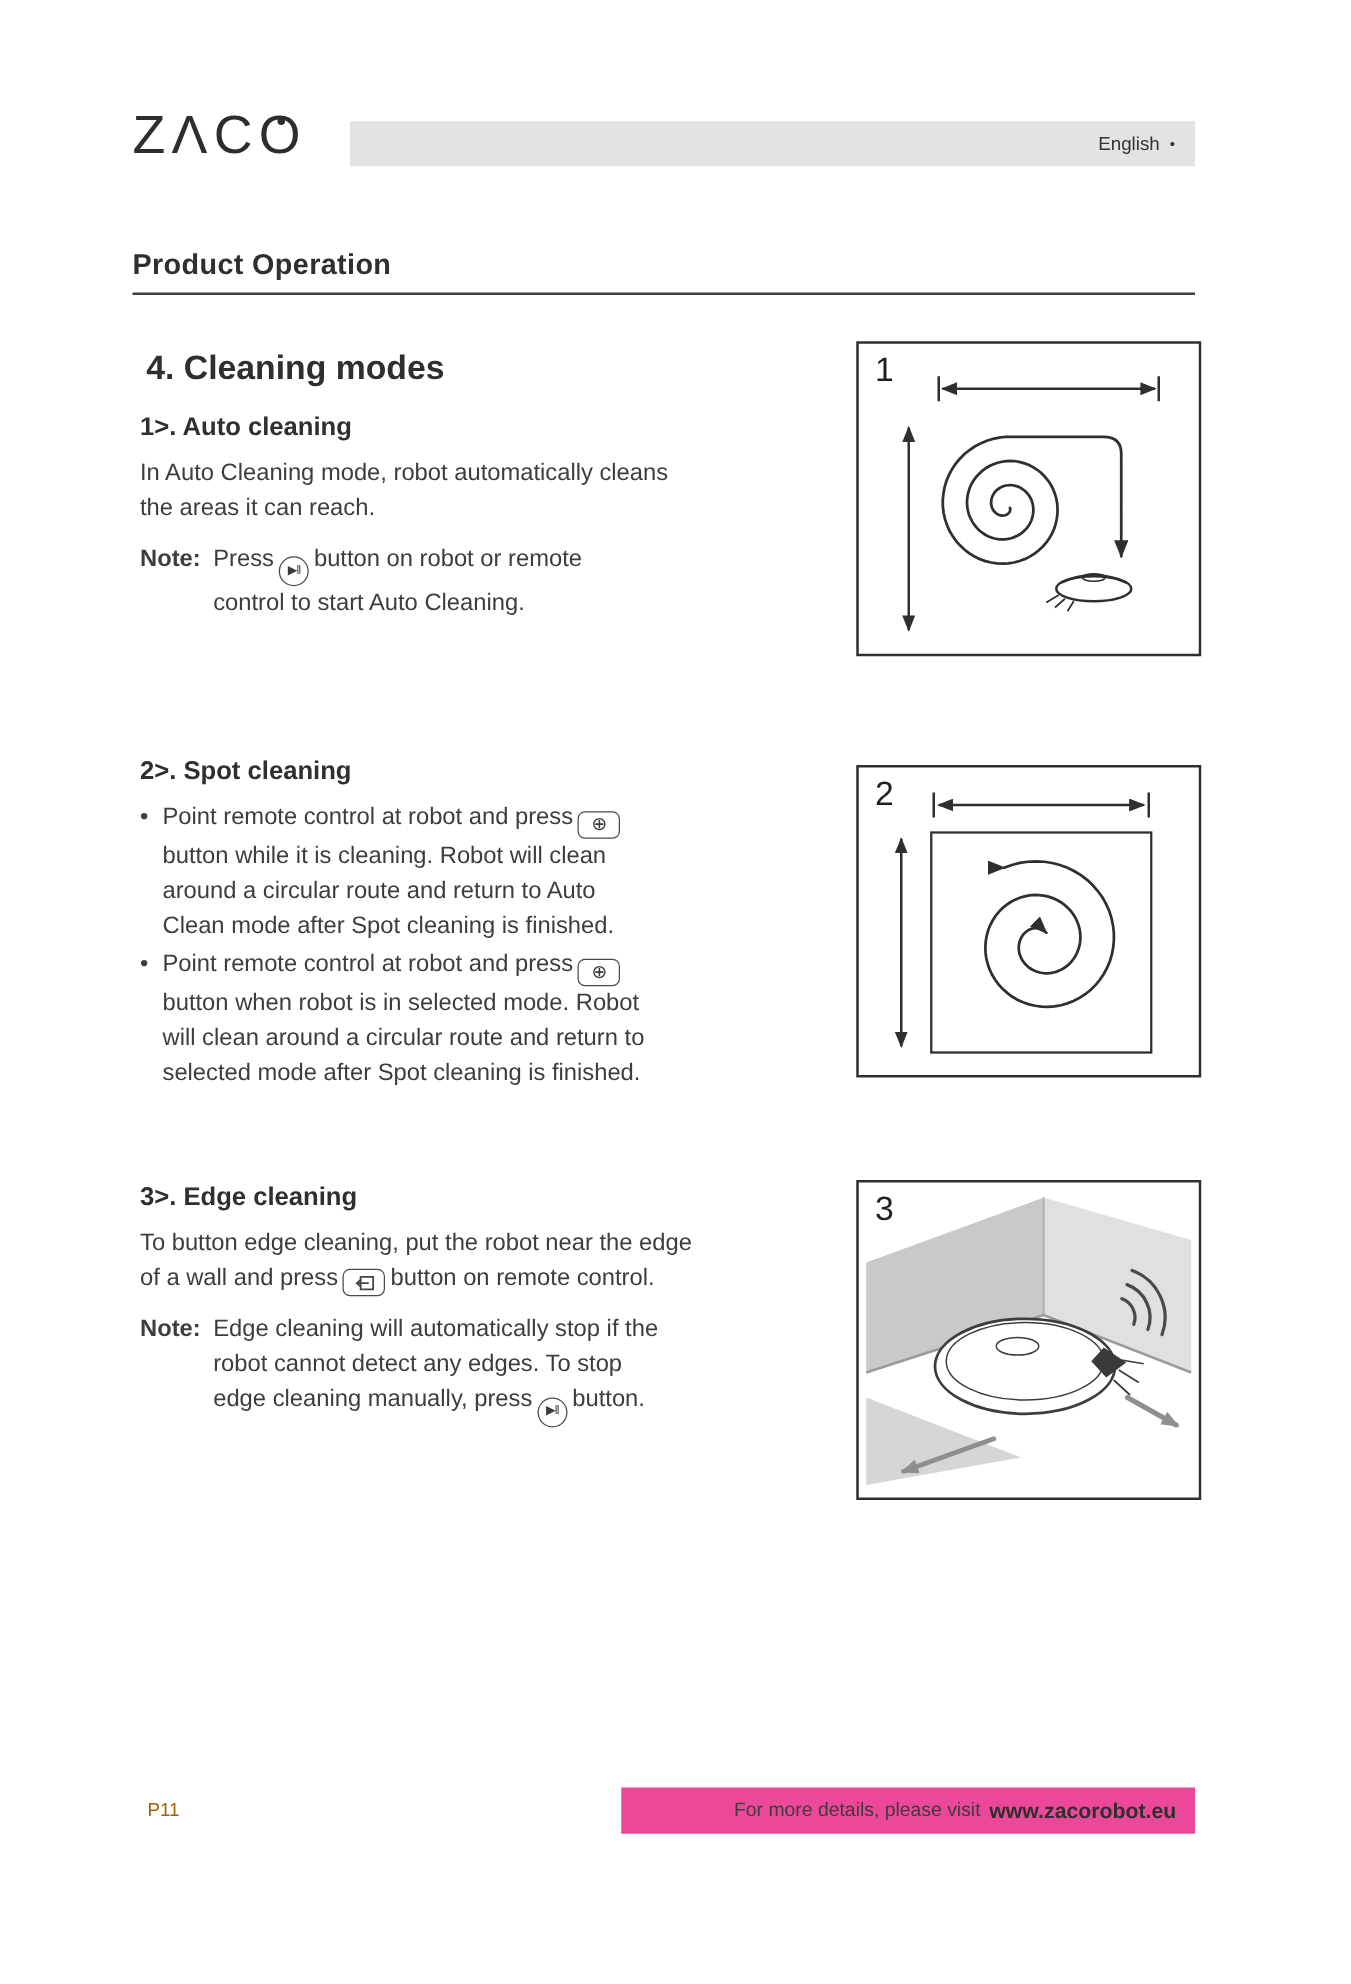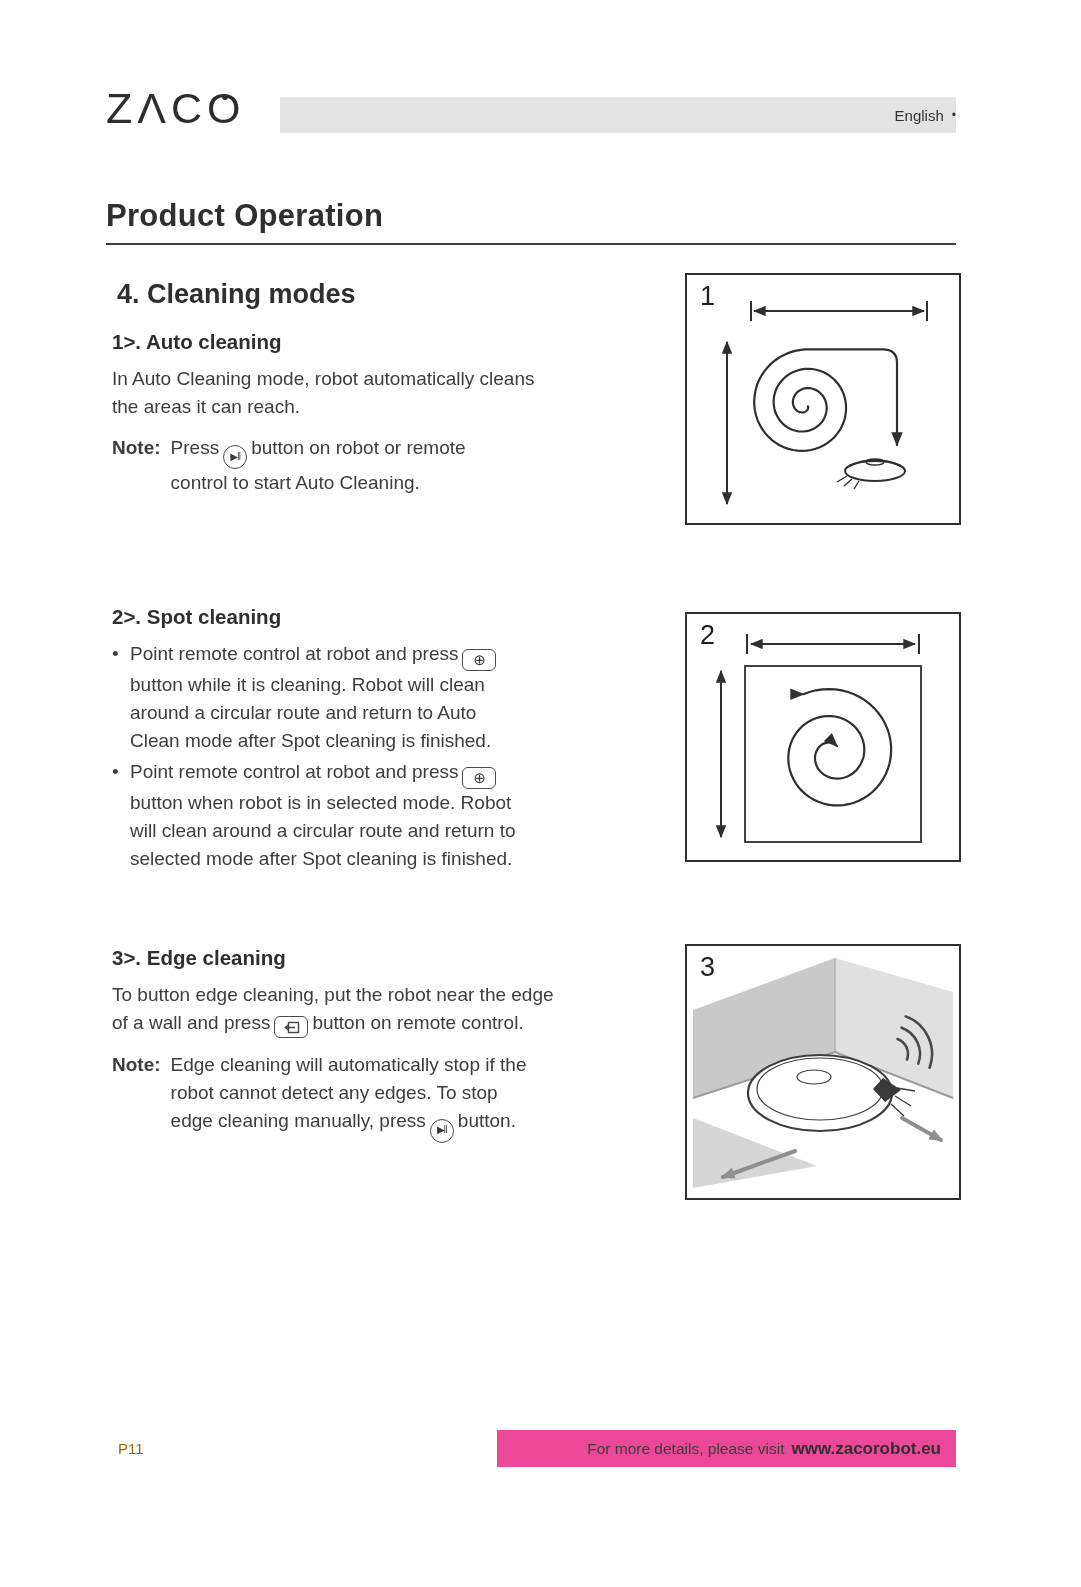--- a/index.html
+++ b/index.html
@@ -6,27 +6,27 @@
   .page{position:relative;width:1081px;height:1587px;background:#fff;overflow:hidden;
         font-family:"Liberation Sans", sans-serif;color:#3d3d3d;}
 
   
   .logo{position:absolute;left:106px;top:84px;font-size:43px;letter-spacing:5px;
         color:#2d2d2d;font-weight:400;}
   .logo-dot{position:absolute;right:18px;top:10px;width:6px;height:6px;border-radius:50%;
         background:#2d2d2d;}
   .lang-bar{position:absolute;left:280px;top:97px;width:676px;height:36px;background:#e3e3e3;
         display:flex;align-items:center;justify-content:flex-end;gap:8px;
-        padding-right:0;box-sizing:border-box;font-size:15px;color:#333;}
+        padding-right:16px;box-sizing:border-box;font-size:15px;color:#333;}
   .lang-dot{font-size:12px;}
 
   
   .title-wrap{position:absolute;left:106px;top:198px;width:850px;
         border-bottom:2px solid #3f3f3f;padding-bottom:9px;}
-  .title-wrap h1{margin:0;font-size:31px;font-weight:700;color:#2f2f2f;letter-spacing:.3px;}
+  .title-wrap h1{margin:0;font-size:23px;font-weight:700;color:#2f2f2f;letter-spacing:.3px;}
   h2.section{position:absolute;left:106px;top:268px;margin:11px;font-size:27px;
         font-weight:600;color:#2f2f2f;}
 
   
   .sub{position:absolute;left:112px;}
   .sub h3{margin:0 0 11px;font-size:20.5px;font-weight:700;color:#2f2f2f;}
   .sub p{margin:0;font-size:19px;line-height:1.47;white-space:pre-line;}
   .sub1{top:330px;width:560px;}
   .sub2{top:605px;width:565px;}
   .sub3{top:946px;width:565px;}

